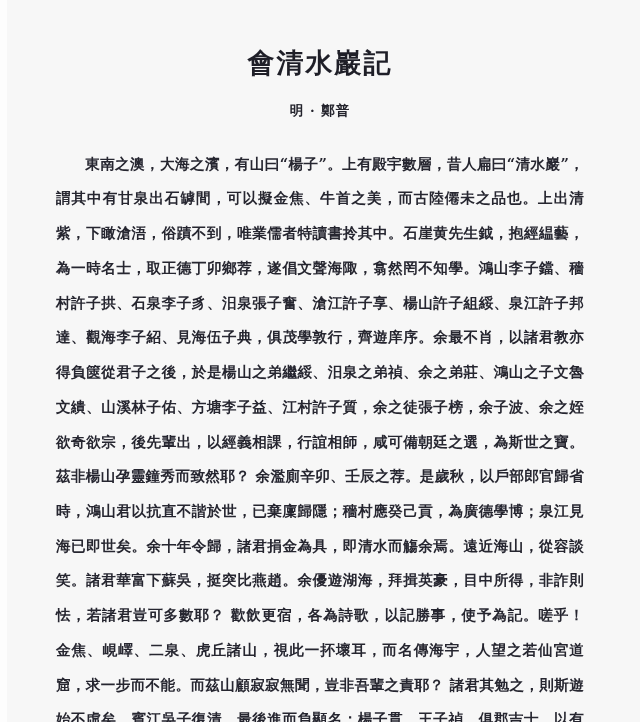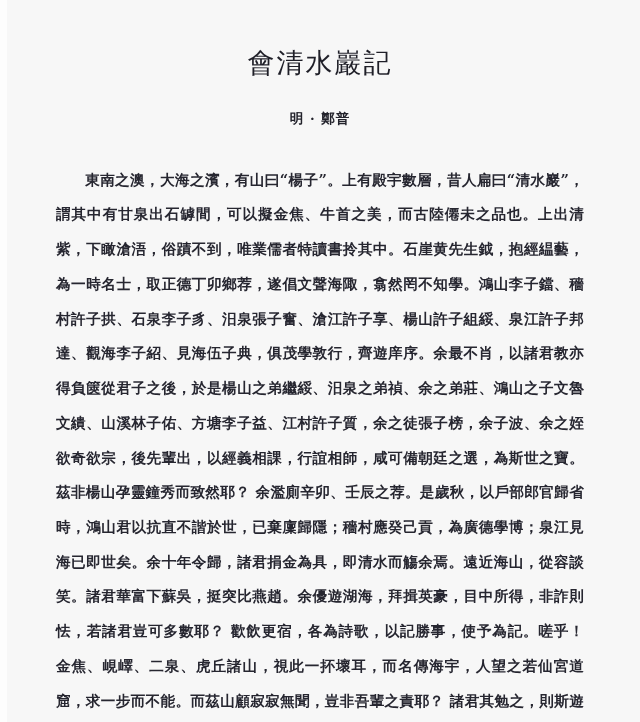--- a/index.html
+++ b/index.html
@@ -28,34 +28,34 @@
   .page {
     position: relative;
     width: 640px;
     height: 722px;
     box-sizing: border-box;
     padding: 0 56px;
   }
   .doc-title {
     text-align: center;
     font-size: 27px;
-    font-weight: 400;
+    font-weight: 700;
     letter-spacing: 2px;
     color: #1f1f28;
     margin: 0;
     padding-top: 46px;
     line-height: 1.25;
     font-family: "DejaVu Serif", "Liberation Serif", serif;
   }
   .doc-subtitle {
     text-align: center;
     font-size: 13.5px;
     font-weight: 700;
     color: #23232c;
-    margin: 16px;
+    margin: 8px;
     padding-top: 14px;
     letter-spacing: 1px;
   }
   .body-text {
     margin: 0;
     padding-top: 19px;
     font-size: 14.6px;
     line-height: 2.38;
     text-align: justify;
     text-align-last: left;

